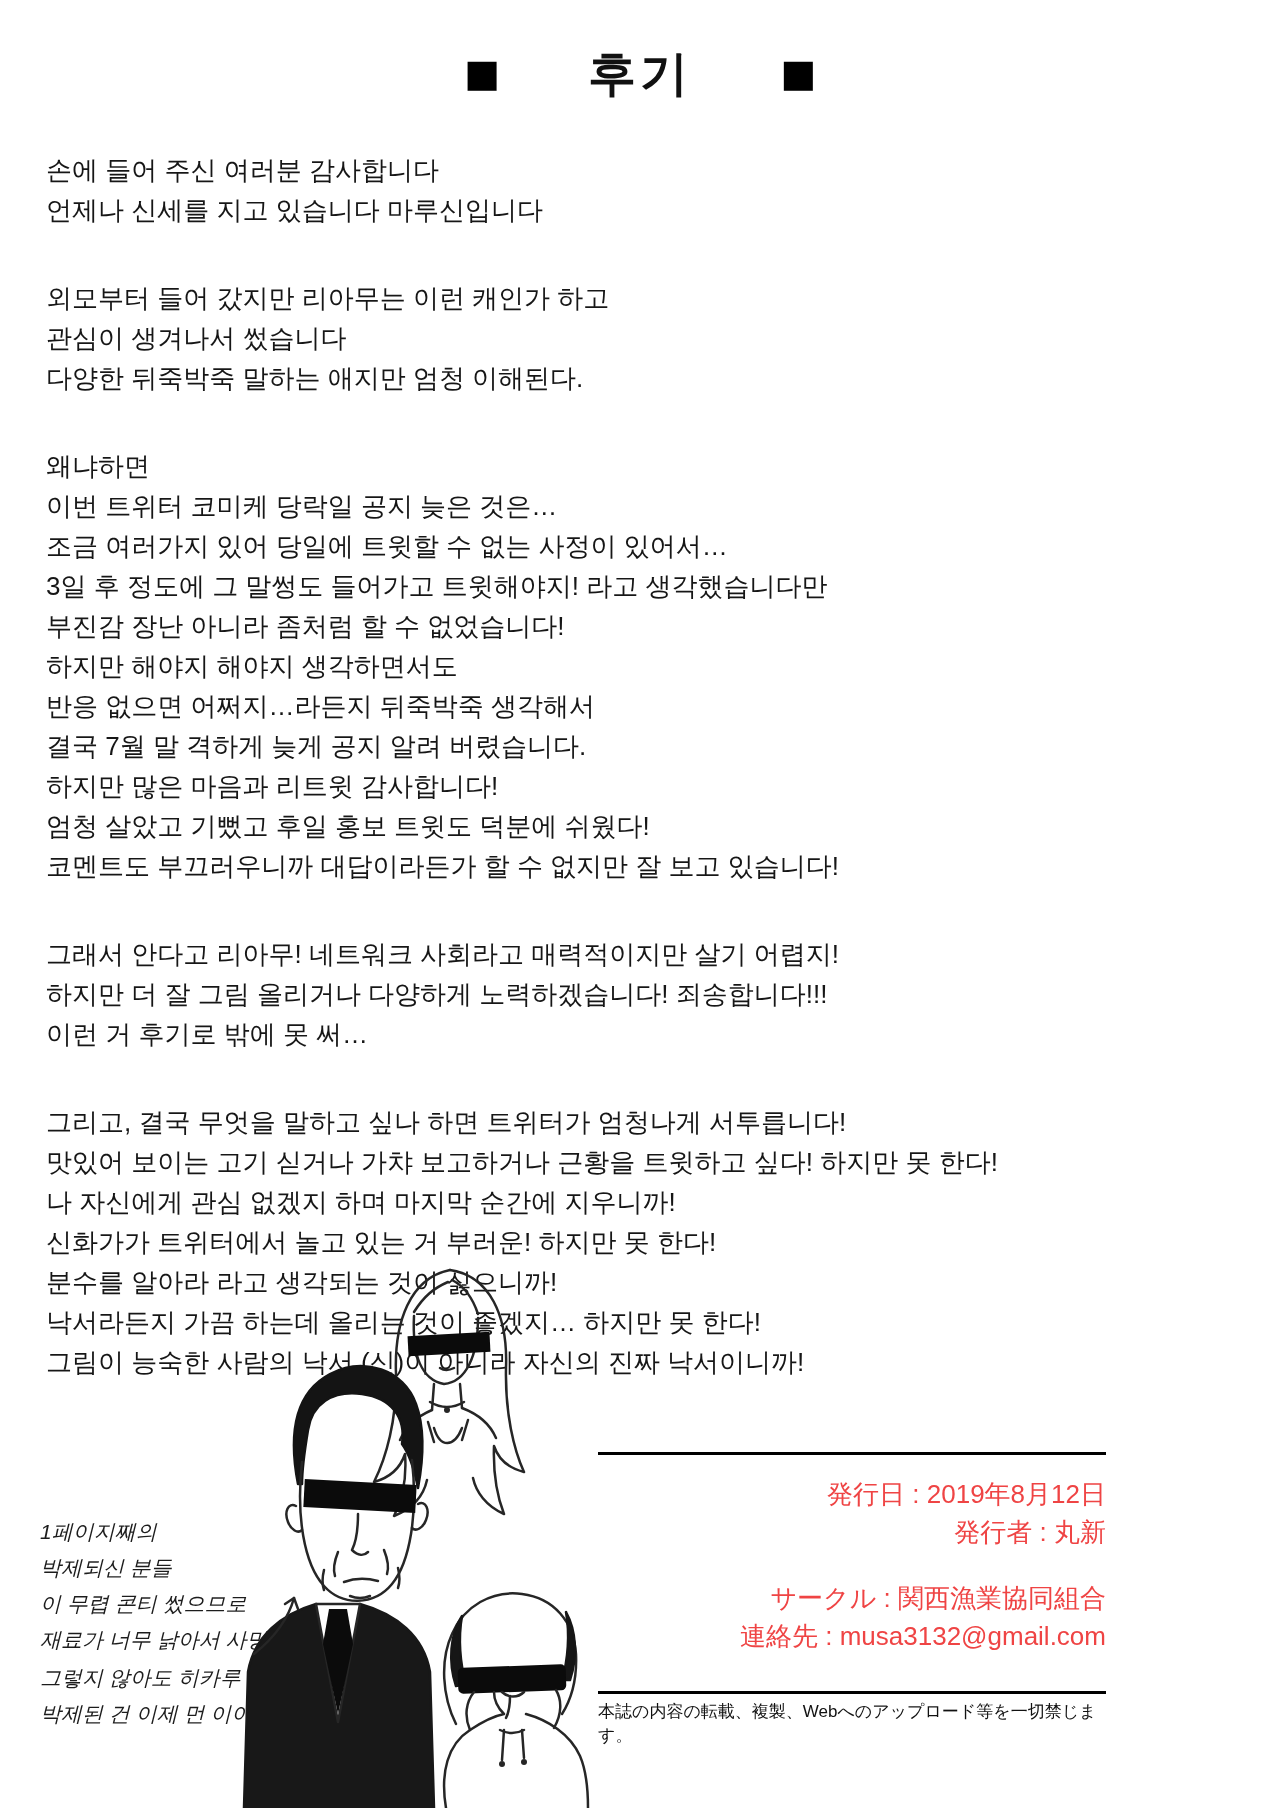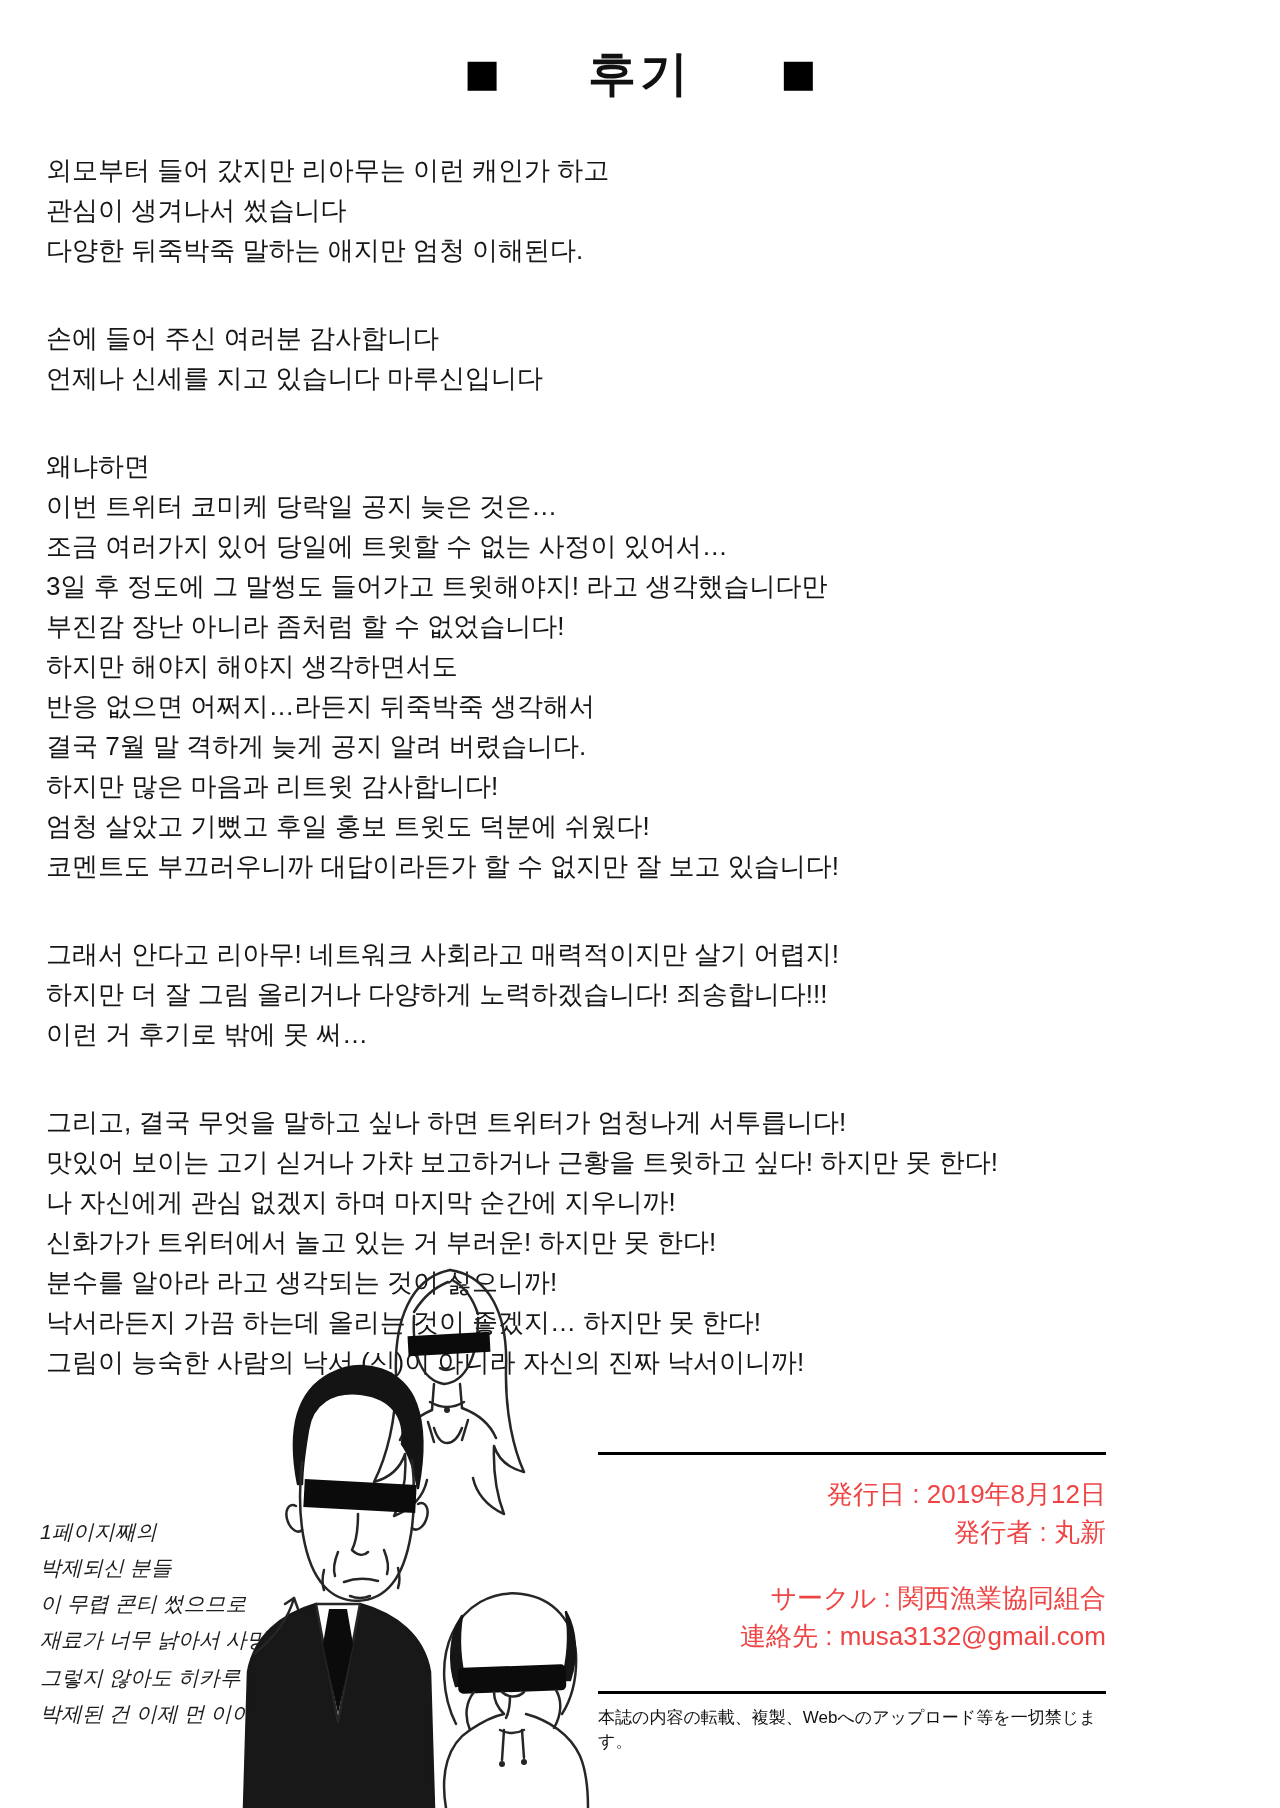--- a/index.html
+++ b/index.html
@@ -44,41 +44,41 @@
     position:absolute;left:238px;top:1252px;margin:0;width:410px;height:556px;
   }
 
   
   .colophon{position:absolute;left:598px;top:1452px;width:508px;}
   .rule{height:0;border-top:3px solid #000;margin:0 0 20px 0;}
   .pub{
     margin:0 0 28px 0;font-size:26px;line-height:38px;
     white-space:pre-line;color:#ef4444;text-align:right;
   }
-  .disclaimer{border-top:3px solid #000;margin-top:36px;padding-top:12px;}
+  .disclaimer{border-top:3px solid #000;margin-top:36px;padding-top:6px;}
   .d-jp{margin:0;font-size:17px;line-height:24px;color:#111;}
   .d-en{margin:0;font-size:16px;line-height:22px;color:#111;}
 </style>
 </head>
 <body>
 
 <div class="page">
 
   <header class="title-row">
     <span class="sq">■</span>
     <h1 class="title">후기</h1>
     <span class="sq">■</span>
   </header>
 
   <main class="body">
+    <p class="para">손에 들어 주신 여러분 감사합니다
+언제나 신세를 지고 있습니다 마루신입니다</p>
     <p class="para">외모부터 들어 갔지만 리아무는 이런 캐인가 하고
 관심이 생겨나서 썼습니다
 다양한 뒤죽박죽 말하는 애지만 엄청 이해된다.</p>
-    <p class="para">손에 들어 주신 여러분 감사합니다
-언제나 신세를 지고 있습니다 마루신입니다</p>
     <p class="para">왜냐하면
 이번 트위터 코미케 당락일 공지 늦은 것은…
 조금 여러가지 있어 당일에 트윗할 수 없는 사정이 있어서…
 3일 후 정도에 그 말썽도 들어가고 트윗해야지! 라고 생각했습니다만
 부진감 장난 아니라 좀처럼 할 수 없었습니다!
 하지만 해야지 해야지 생각하면서도
 반응 없으면 어쩌지…라든지 뒤죽박죽 생각해서
 결국 7월 말 격하게 늦게 공지 알려 버렸습니다.
 하지만 많은 마음과 리트윗 감사합니다!
 엄청 살았고 기뻤고 후일 홍보 트윗도 덕분에 쉬웠다!

